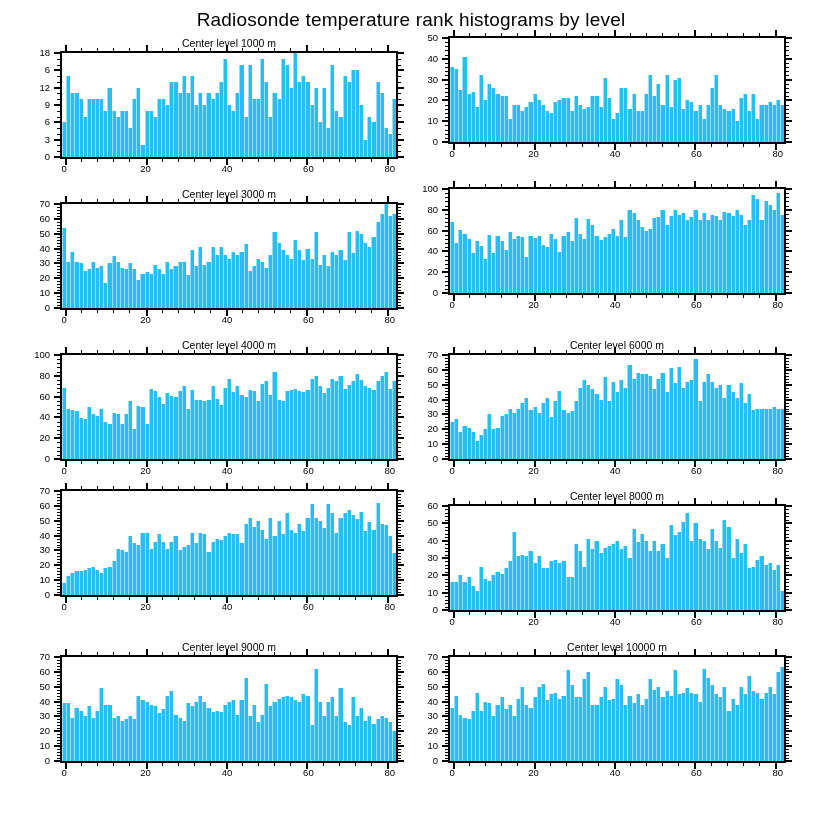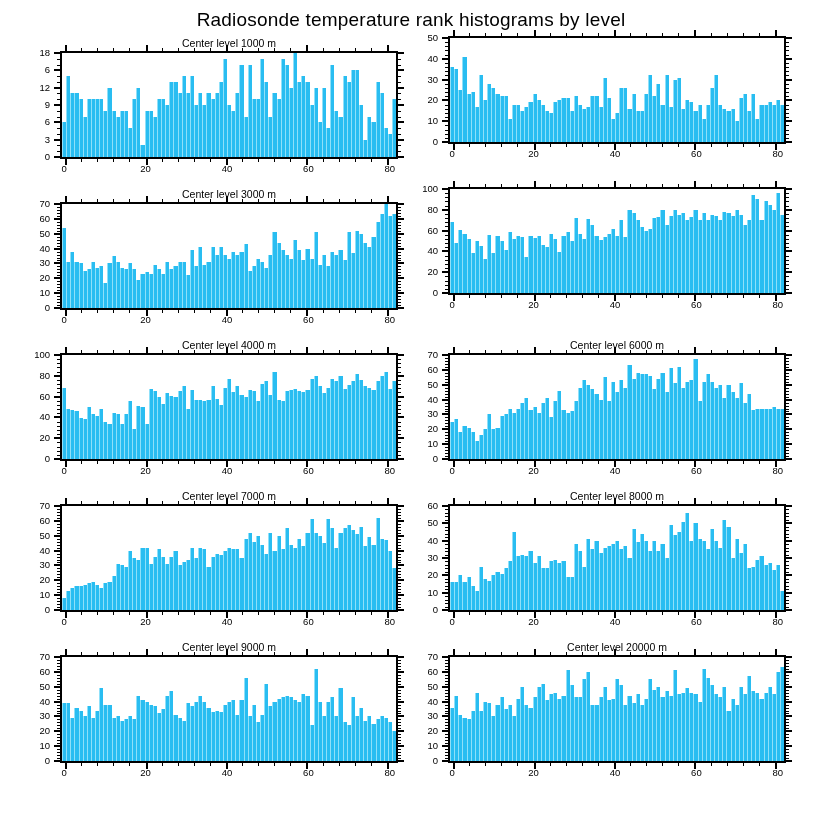--- a/index.html
+++ b/index.html
@@ -1249,21 +1249,20 @@
     </div>
     <div class="xlab">
         <span style="left: 1.20482%;">0</span>
         <span style="left: 25.3012%;">20</span>
         <span style="left: 49.3976%;">40</span>
         <span style="left: 73.494%;">60</span>
         <span style="left: 97.5904%;">80</span>
       </div>
   </div>
   <div class="subplot">
-    <div class="sp-title">Center level 7000 m</div>
     <div class="plot-row">
       <div class="ylab">
           <span style="bottom: -2px;">0</span>
           <span style="bottom: 12.8571px;">10</span>
           <span style="bottom: 27.7143px;">20</span>
           <span style="bottom: 42.5714px;">30</span>
           <span style="bottom: 57.4286px;">40</span>
           <span style="bottom: 72.2857px;">50</span>
           <span style="bottom: 87.1429px;">60</span>
           <span style="bottom: 102px;">70</span>
@@ -1901,21 +1900,21 @@
     </div>
     <div class="xlab">
         <span style="left: 1.20482%;">0</span>
         <span style="left: 25.3012%;">20</span>
         <span style="left: 49.3976%;">40</span>
         <span style="left: 73.494%;">60</span>
         <span style="left: 97.5904%;">80</span>
       </div>
   </div>
   <div class="subplot">
-    <div class="sp-title">Center level 20000 m</div>
+    <div class="sp-title">Center level 10000 m</div>
     <div class="plot-row">
       <div class="ylab">
           <span style="bottom: -2px;">0</span>
           <span style="bottom: 12.8571px;">10</span>
           <span style="bottom: 27.7143px;">20</span>
           <span style="bottom: 42.5714px;">30</span>
           <span style="bottom: 57.4286px;">40</span>
           <span style="bottom: 72.2857px;">50</span>
           <span style="bottom: 87.1429px;">60</span>
           <span style="bottom: 102px;">70</span>

